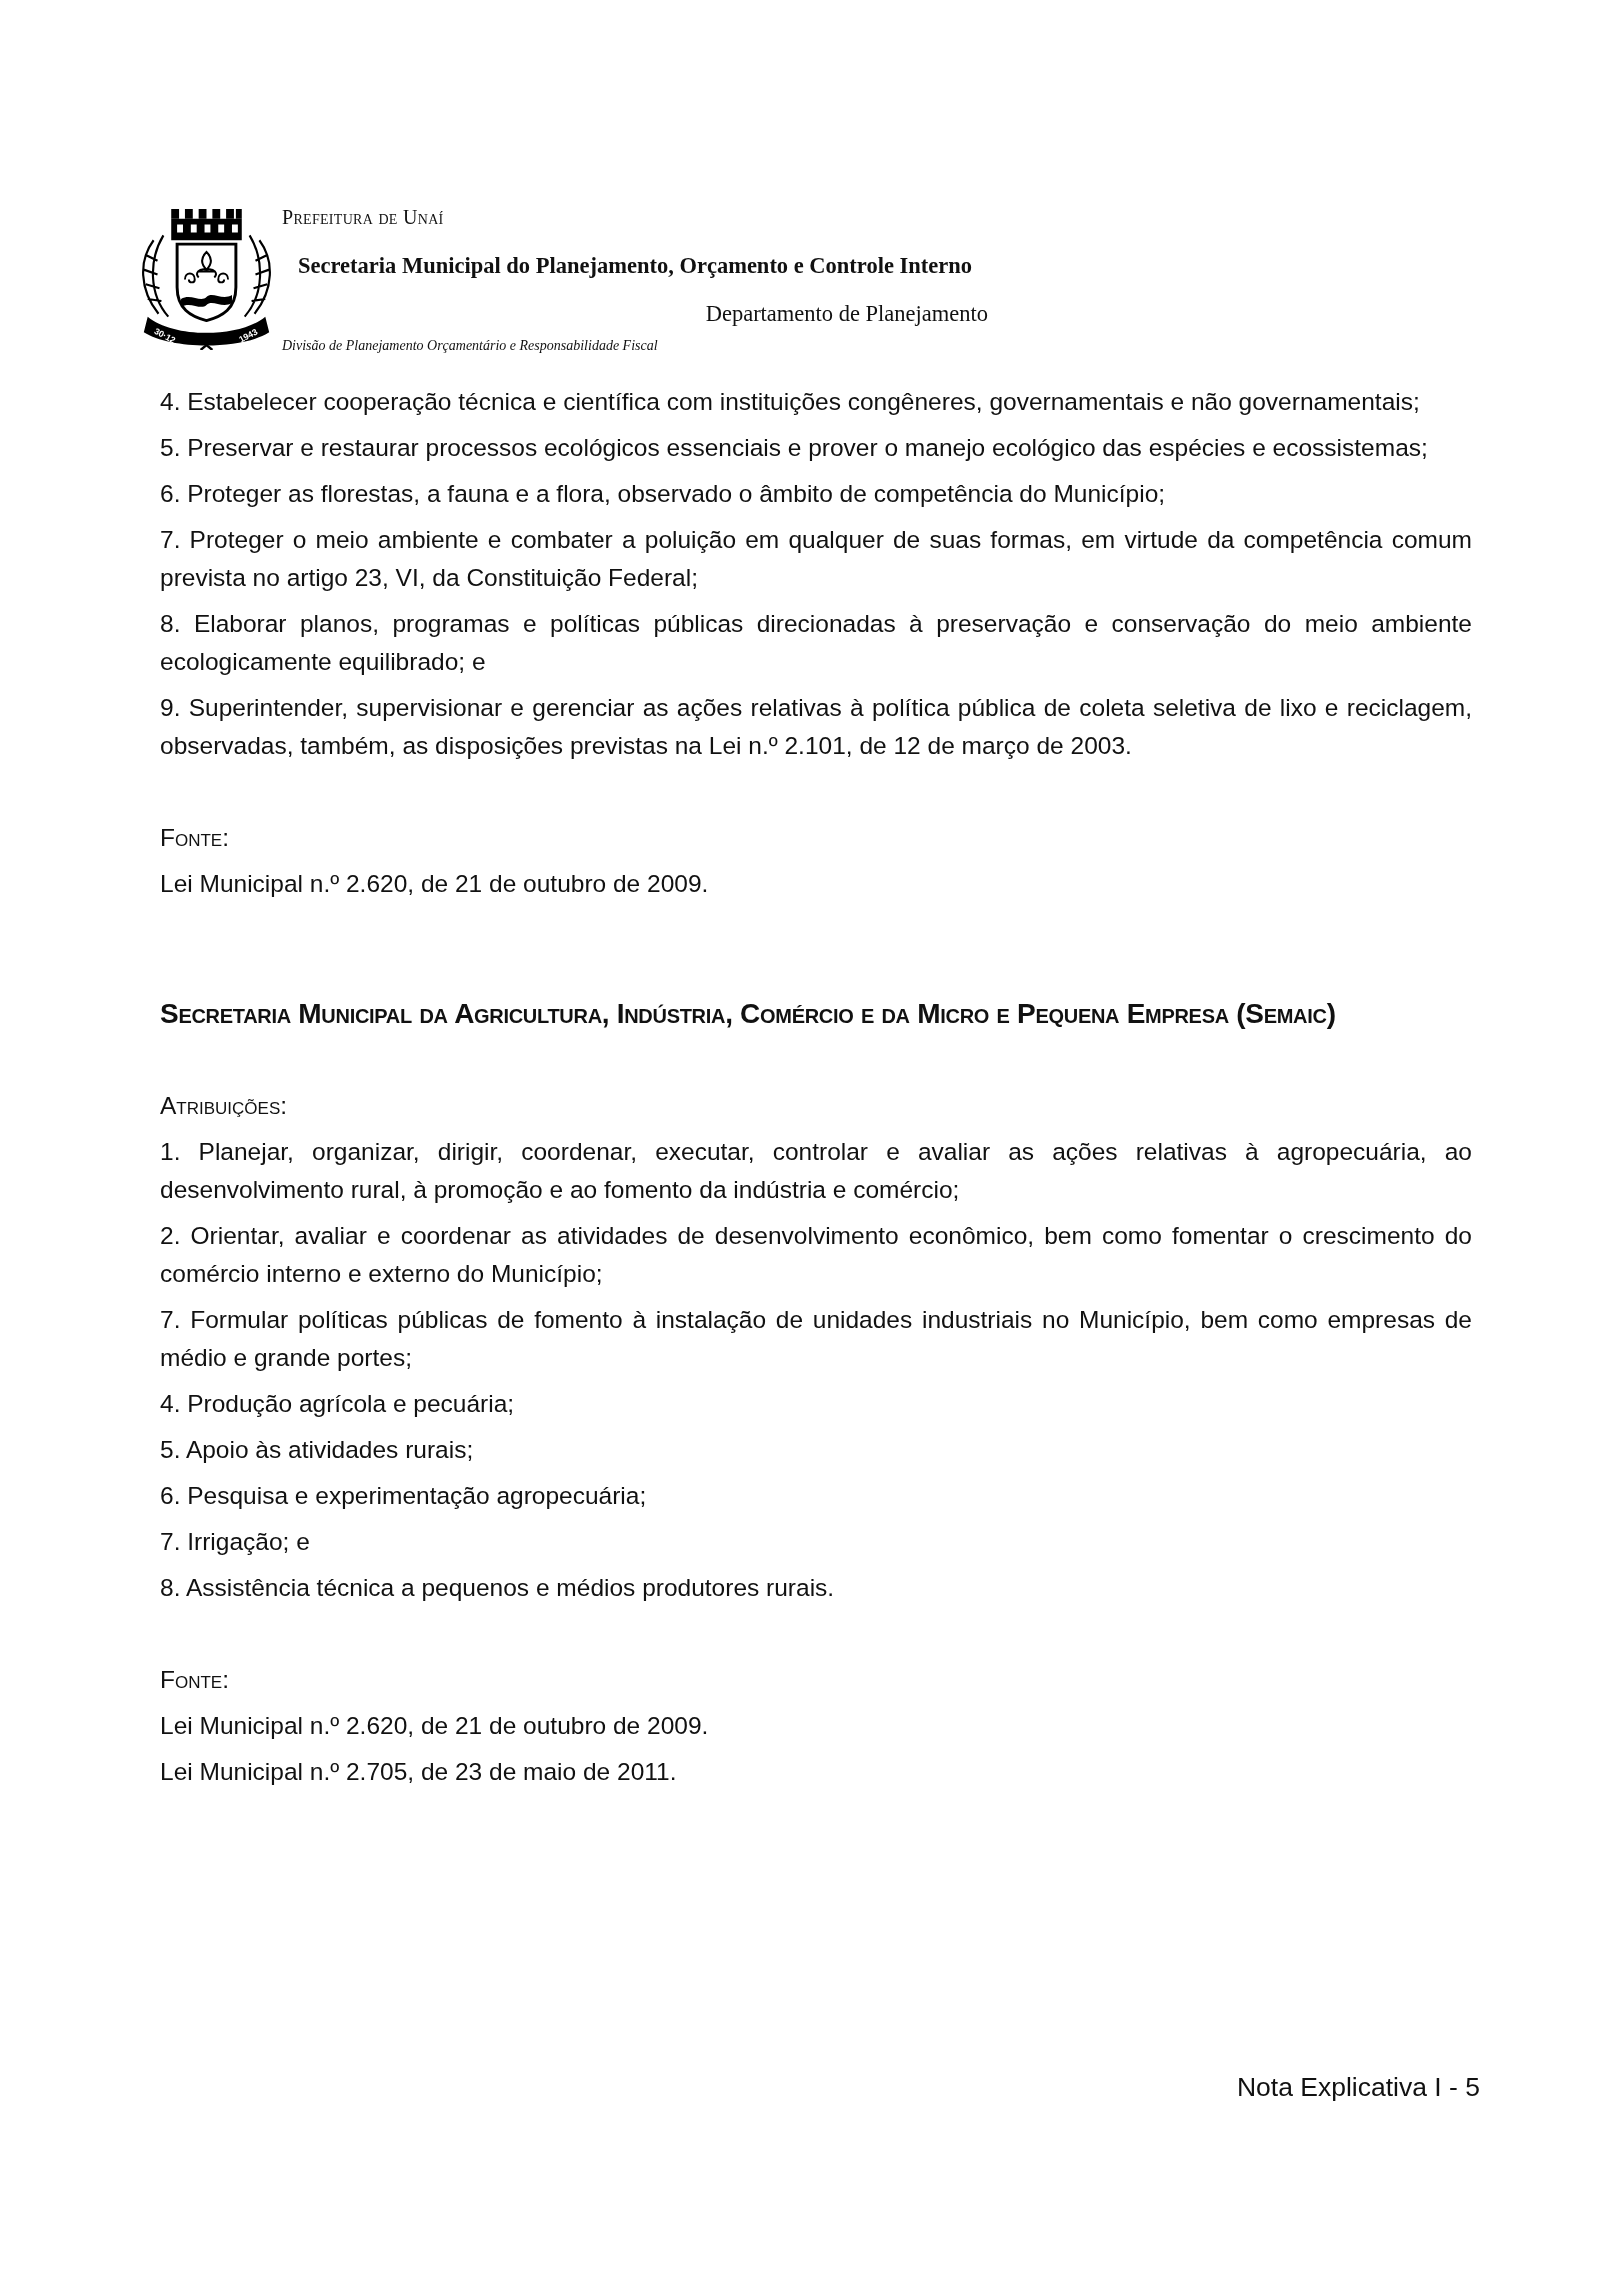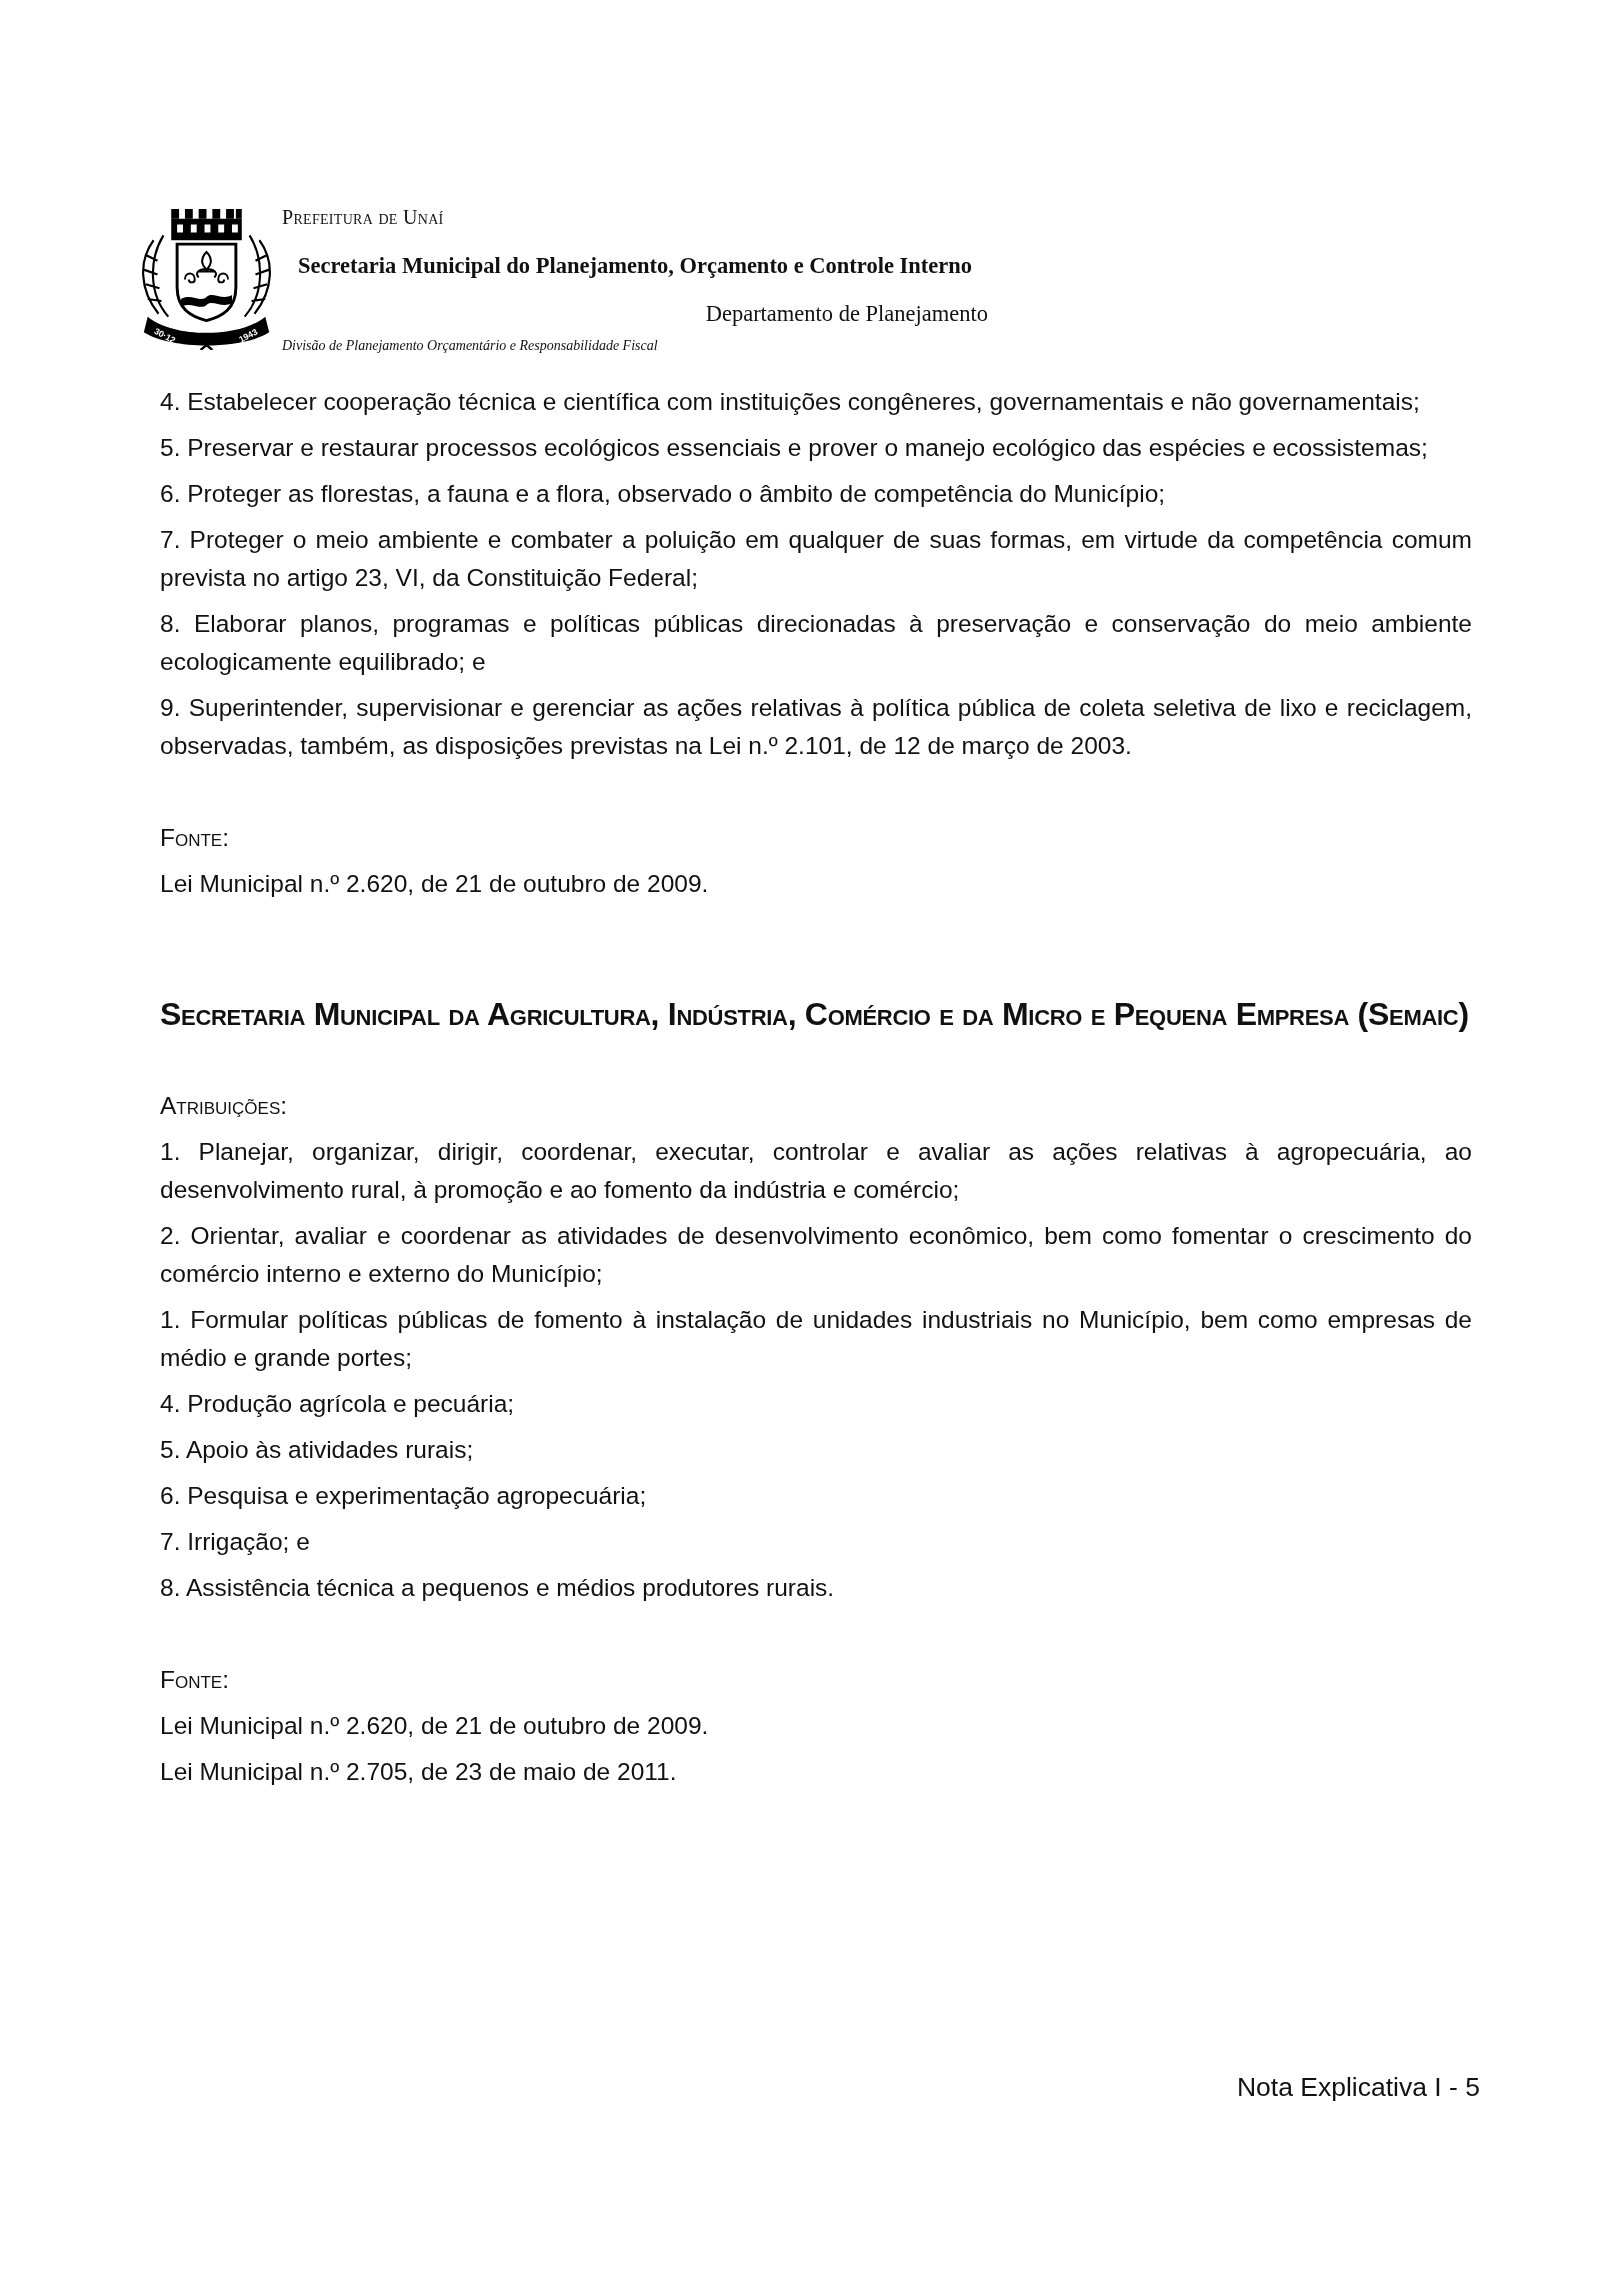--- a/index.html
+++ b/index.html
@@ -15,21 +15,21 @@
   .h-dept { font-size: 22.5px; line-height: 32px; margin: 0; text-align: right; }
   .h-div { font-size: 14px; font-style: italic; line-height: 32px; margin: 0; }
 
   
   .content { position: absolute; left: 152px; top: 375px; width: 1328px;
              font-family: "Liberation Sans", "DejaVu Sans", sans-serif; font-size: 24.5px; line-height: 38px; }
   .content p { margin: 8px; text-align: justify; }
   .sc { font-variant: small-caps; }
   .gap1 { height: 38px; }
   .gap2 { height: 76px; }
-  .section-title { font-weight: bold; font-variant: small-caps; font-size: 32px; letter-spacing: -0.3px; white-space: nowrap; }
+  .section-title { font-weight: bold; font-variant: small-caps; font-size: 28px; letter-spacing: -0.3px; white-space: nowrap; }
   .footer { position: absolute; right: 140px; top: 2072px; font-family: "Liberation Sans", "DejaVu Sans", sans-serif; font-size: 26.5px; }
 </style>
 </head>
 <body>
 
 <div class="page">
 
   <div class="header">
     <div class="crest">
       <svg width="145" height="149" viewBox="0 0 148 152">
@@ -78,21 +78,21 @@
     </section>
 
     <div class="gap2"></div>
 
     <section>
       <p class="section-title">Secretaria Municipal da Agricultura, Indústria, Comércio e da Micro e Pequena Empresa (Semaic)</p>
       <div class="gap1"></div>
       <p class="sc">Atribuições:</p>
       <p>1. Planejar, organizar, dirigir, coordenar, executar, controlar e avaliar as ações relativas à agropecuária, ao desenvolvimento rural, à promoção e ao fomento da indústria e comércio;</p>
       <p>2. Orientar, avaliar e coordenar as atividades de desenvolvimento econômico, bem como fomentar o crescimento do comércio interno e externo do Município;</p>
-      <p>1. Formular políticas públicas de fomento à instalação de unidades industriais no Município, bem como empresas de médio e grande portes;</p>
+      <p>7. Formular políticas públicas de fomento à instalação de unidades industriais no Município, bem como empresas de médio e grande portes;</p>
       <p>4. Produção agrícola e pecuária;</p>
       <p>5. Apoio às atividades rurais;</p>
       <p>6. Pesquisa e experimentação agropecuária;</p>
       <p>7. Irrigação; e</p>
       <p>8. Assistência técnica a pequenos e médios produtores rurais.</p>
       <div class="gap1"></div>
       <p class="sc">Fonte:</p>
       <p>Lei Municipal n.º 2.620, de 21 de outubro de 2009.</p>
       <p>Lei Municipal n.º 2.705, de 23 de maio de 2011.</p>
     </section>

